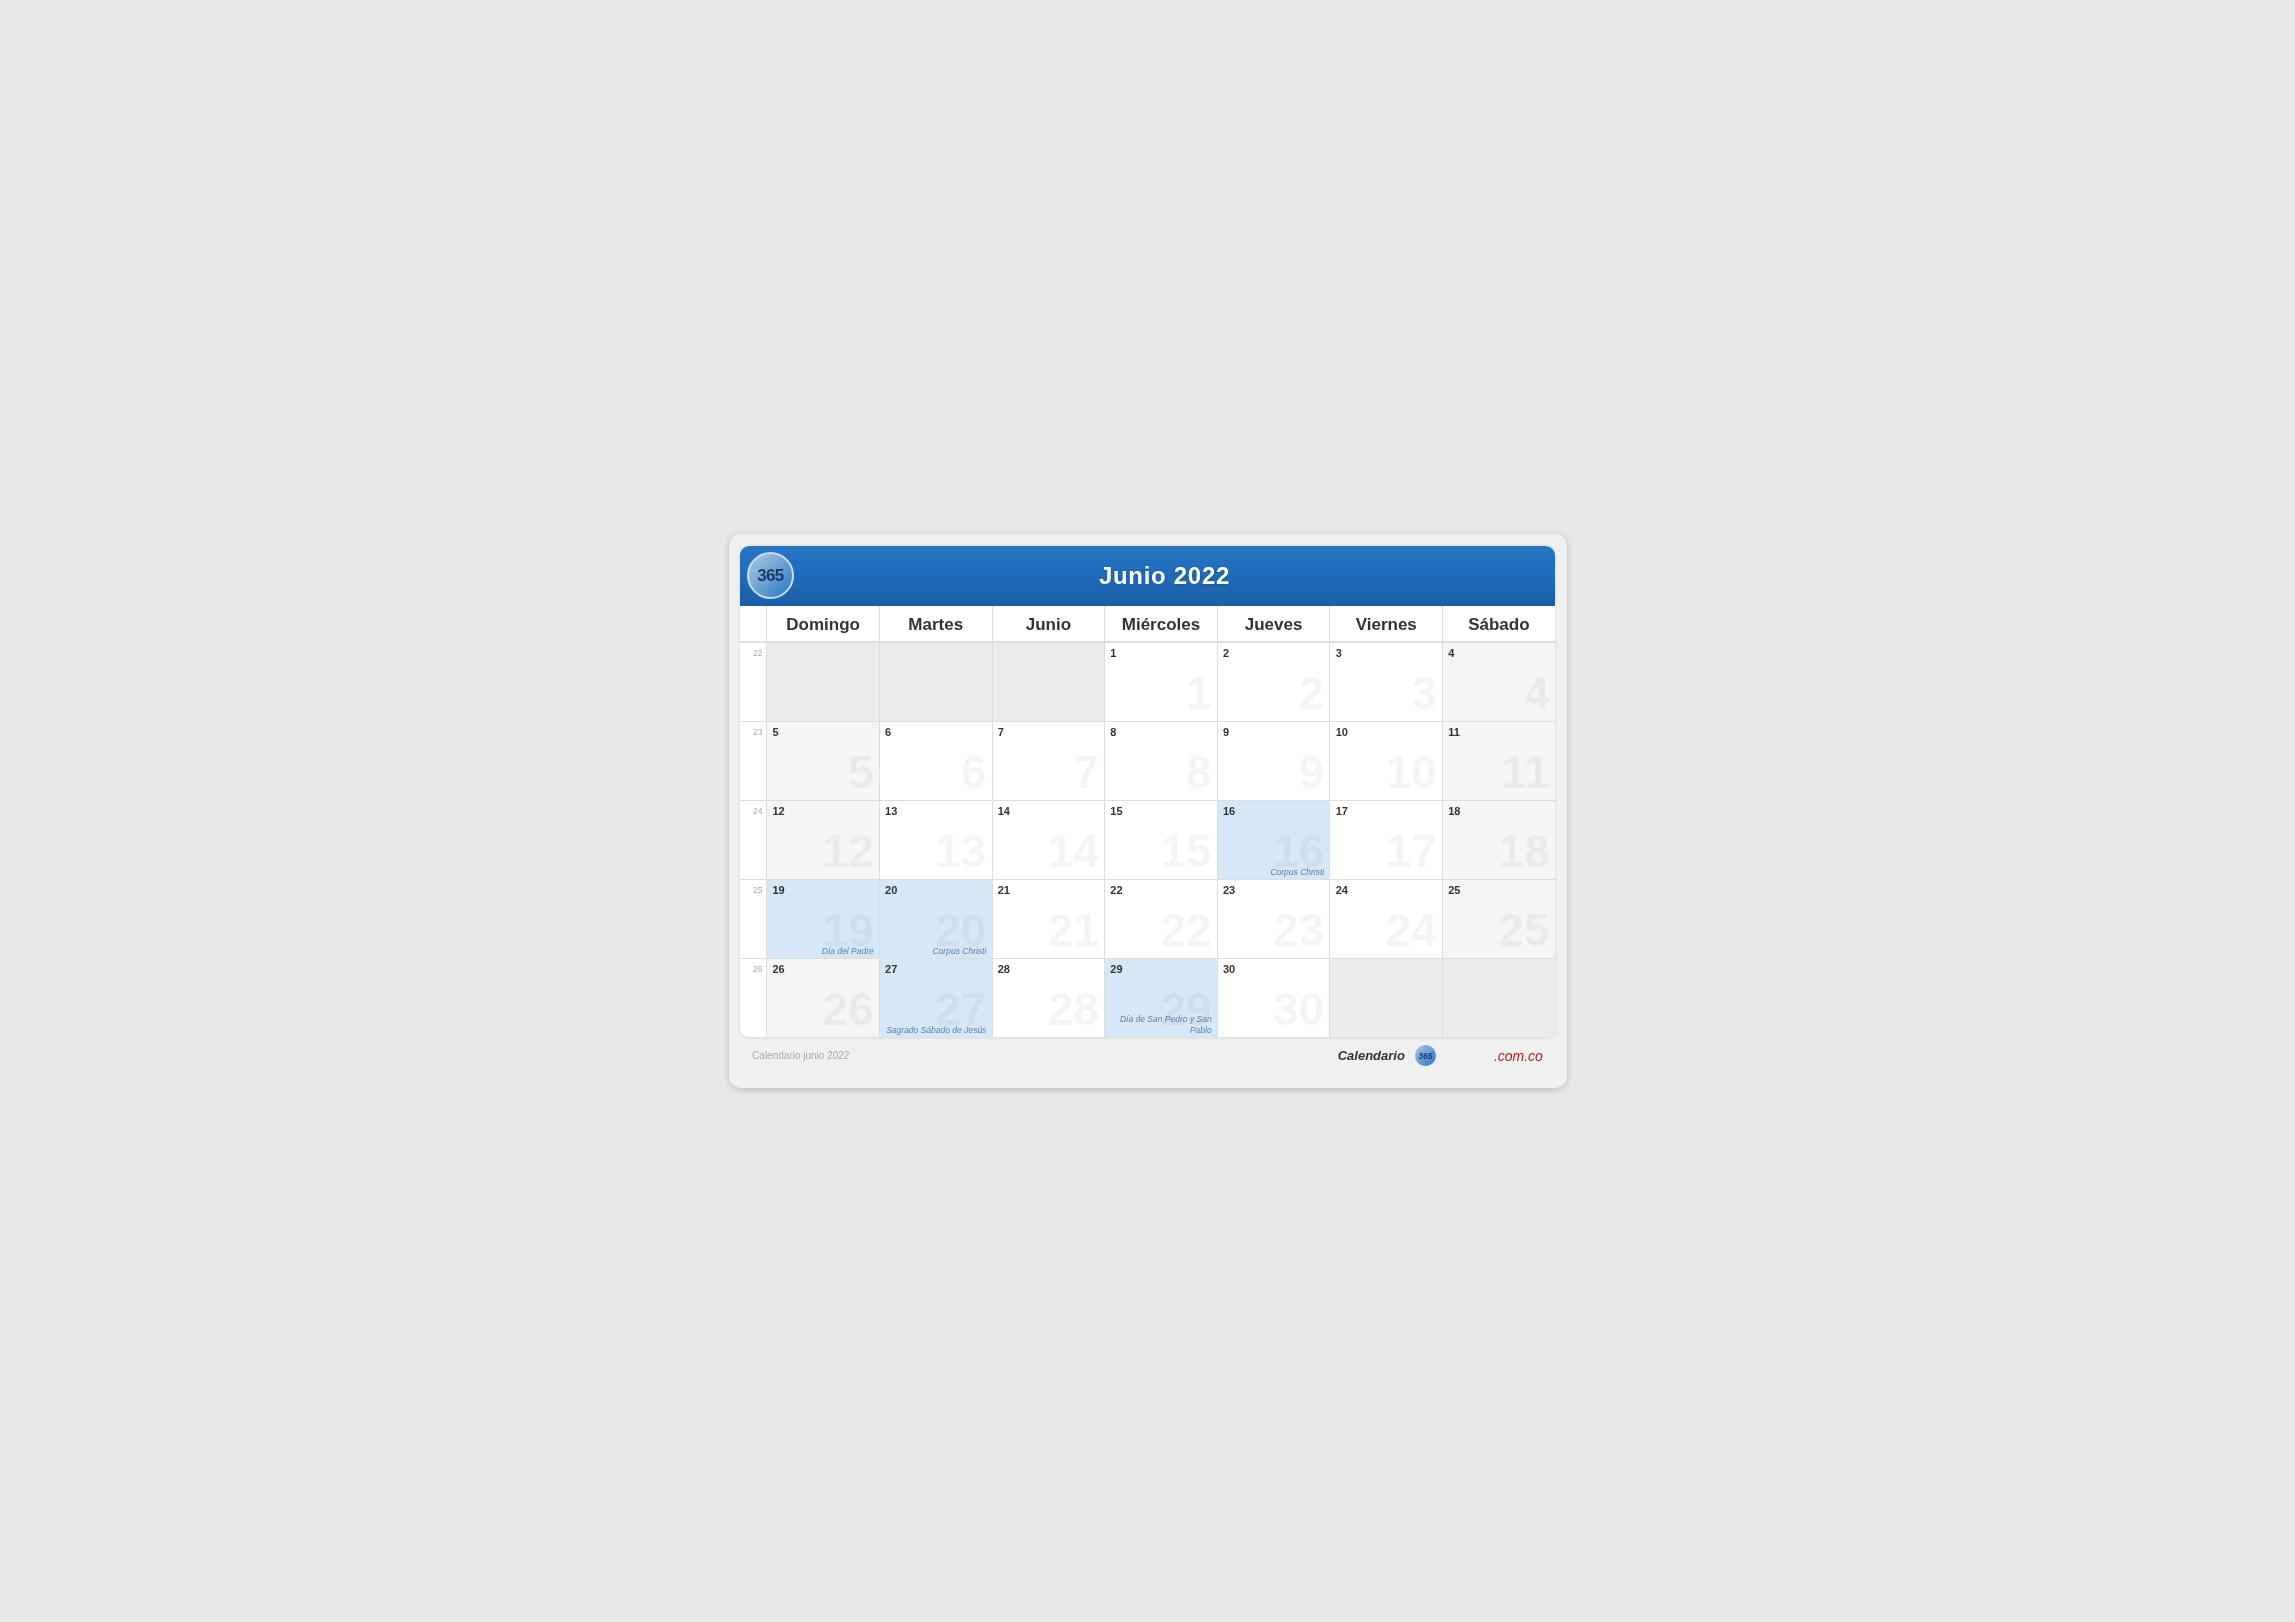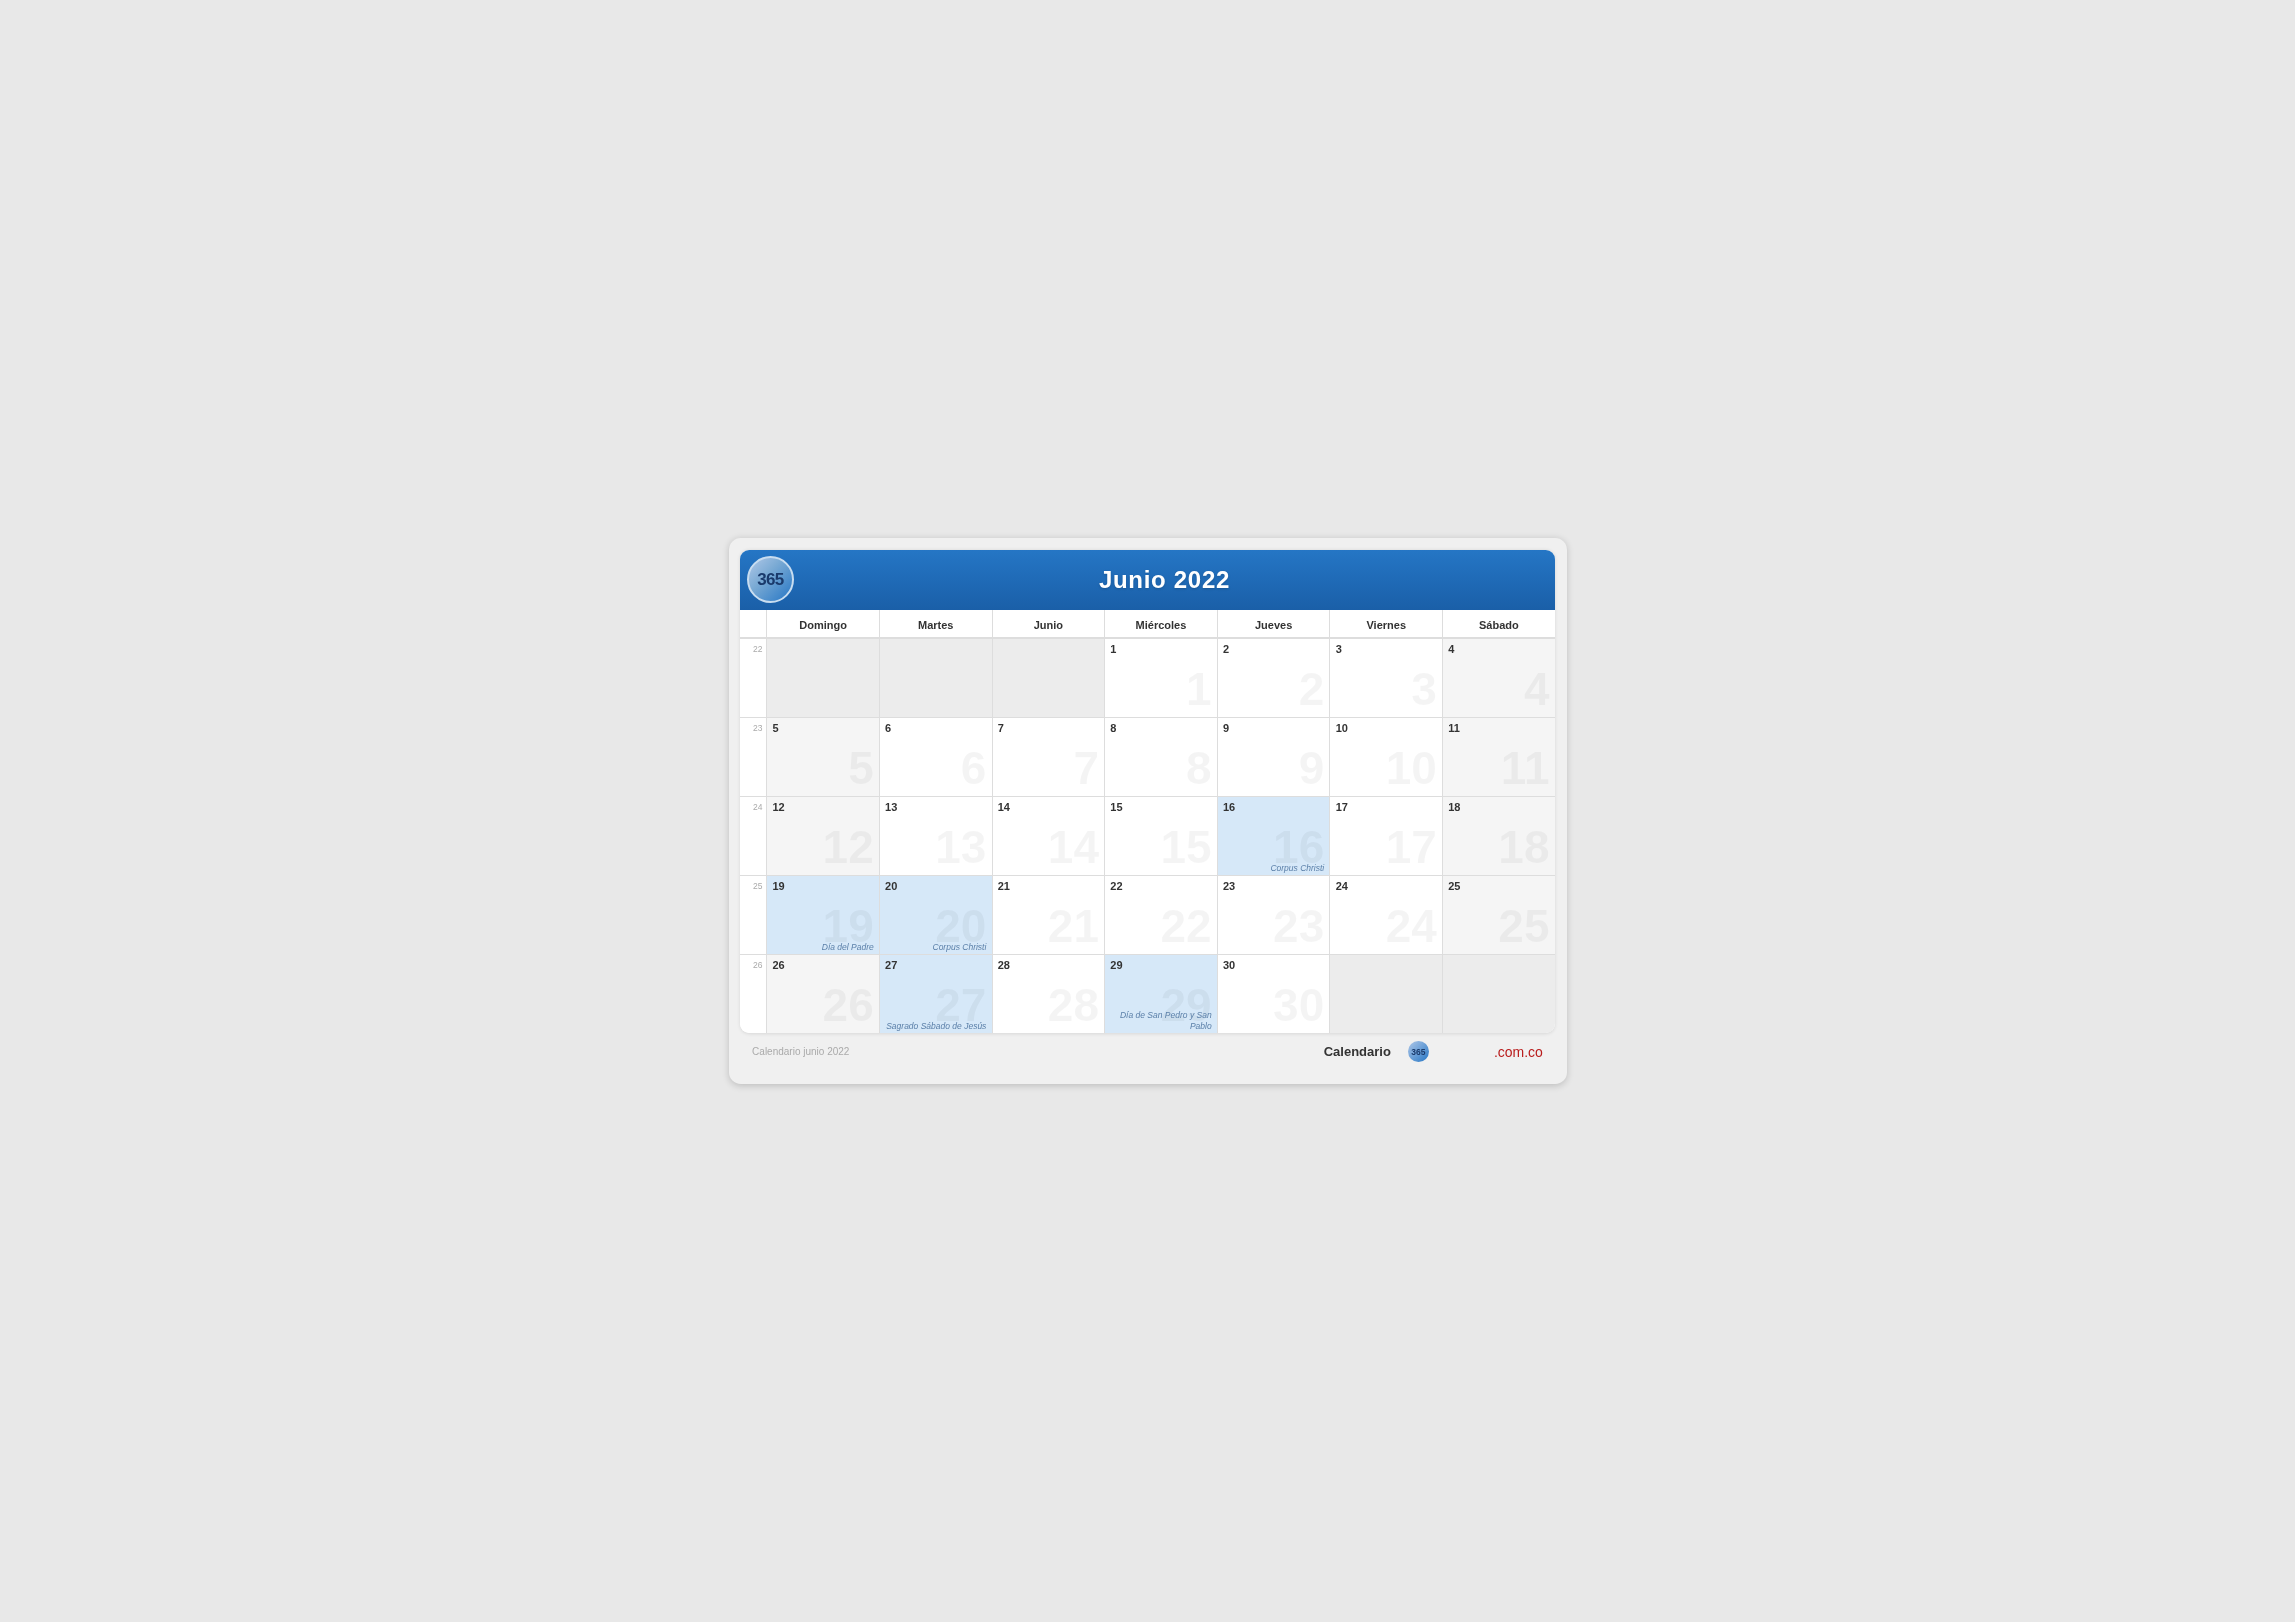--- a/index.html
+++ b/index.html
@@ -67,21 +67,21 @@
       display: grid;
       grid-template-columns: 26px repeat(7, 1fr);
       background: #fff;
       border-bottom: 0.7px solid #ddd;
     }
     .week-num-header {
       background: #fff;
     }
     .day-header-cell {
       text-align: center;
-      font-size: 11px;
+      font-size: 17px;
       font-weight: 700;
       color: #333;
       padding: 9.2px 0 6.5px 0;
       border-left: 0.7px solid #ddd;
     }
     
     .cal-grid {
       display: grid;
       grid-template-columns: 26px repeat(7, 1fr);
     }
@@ -148,24 +148,25 @@
       justify-content: space-between;
       padding: 7.9px 11.8px 2.6px 11.8px;
     }
     .footer-left {
       font-size: 10px;
       color: #aaa;
     }
     .footer-right {
       display: flex;
       align-items: center;
-      gap: 15px;
+      gap: 8px;
       font-size: 13px;
       font-weight: 700;
       color: #333;
+      font-style: italic;
     }
     .footer-logo-circle {
       width: 21px;
       height: 21px;
       border-radius: 50%;
       background: linear-gradient(135deg, #b0c8e8 0%, #2576c5 100%);
       display: flex;
       align-items: center;
       justify-content: center;
       margin: 0 2px;

